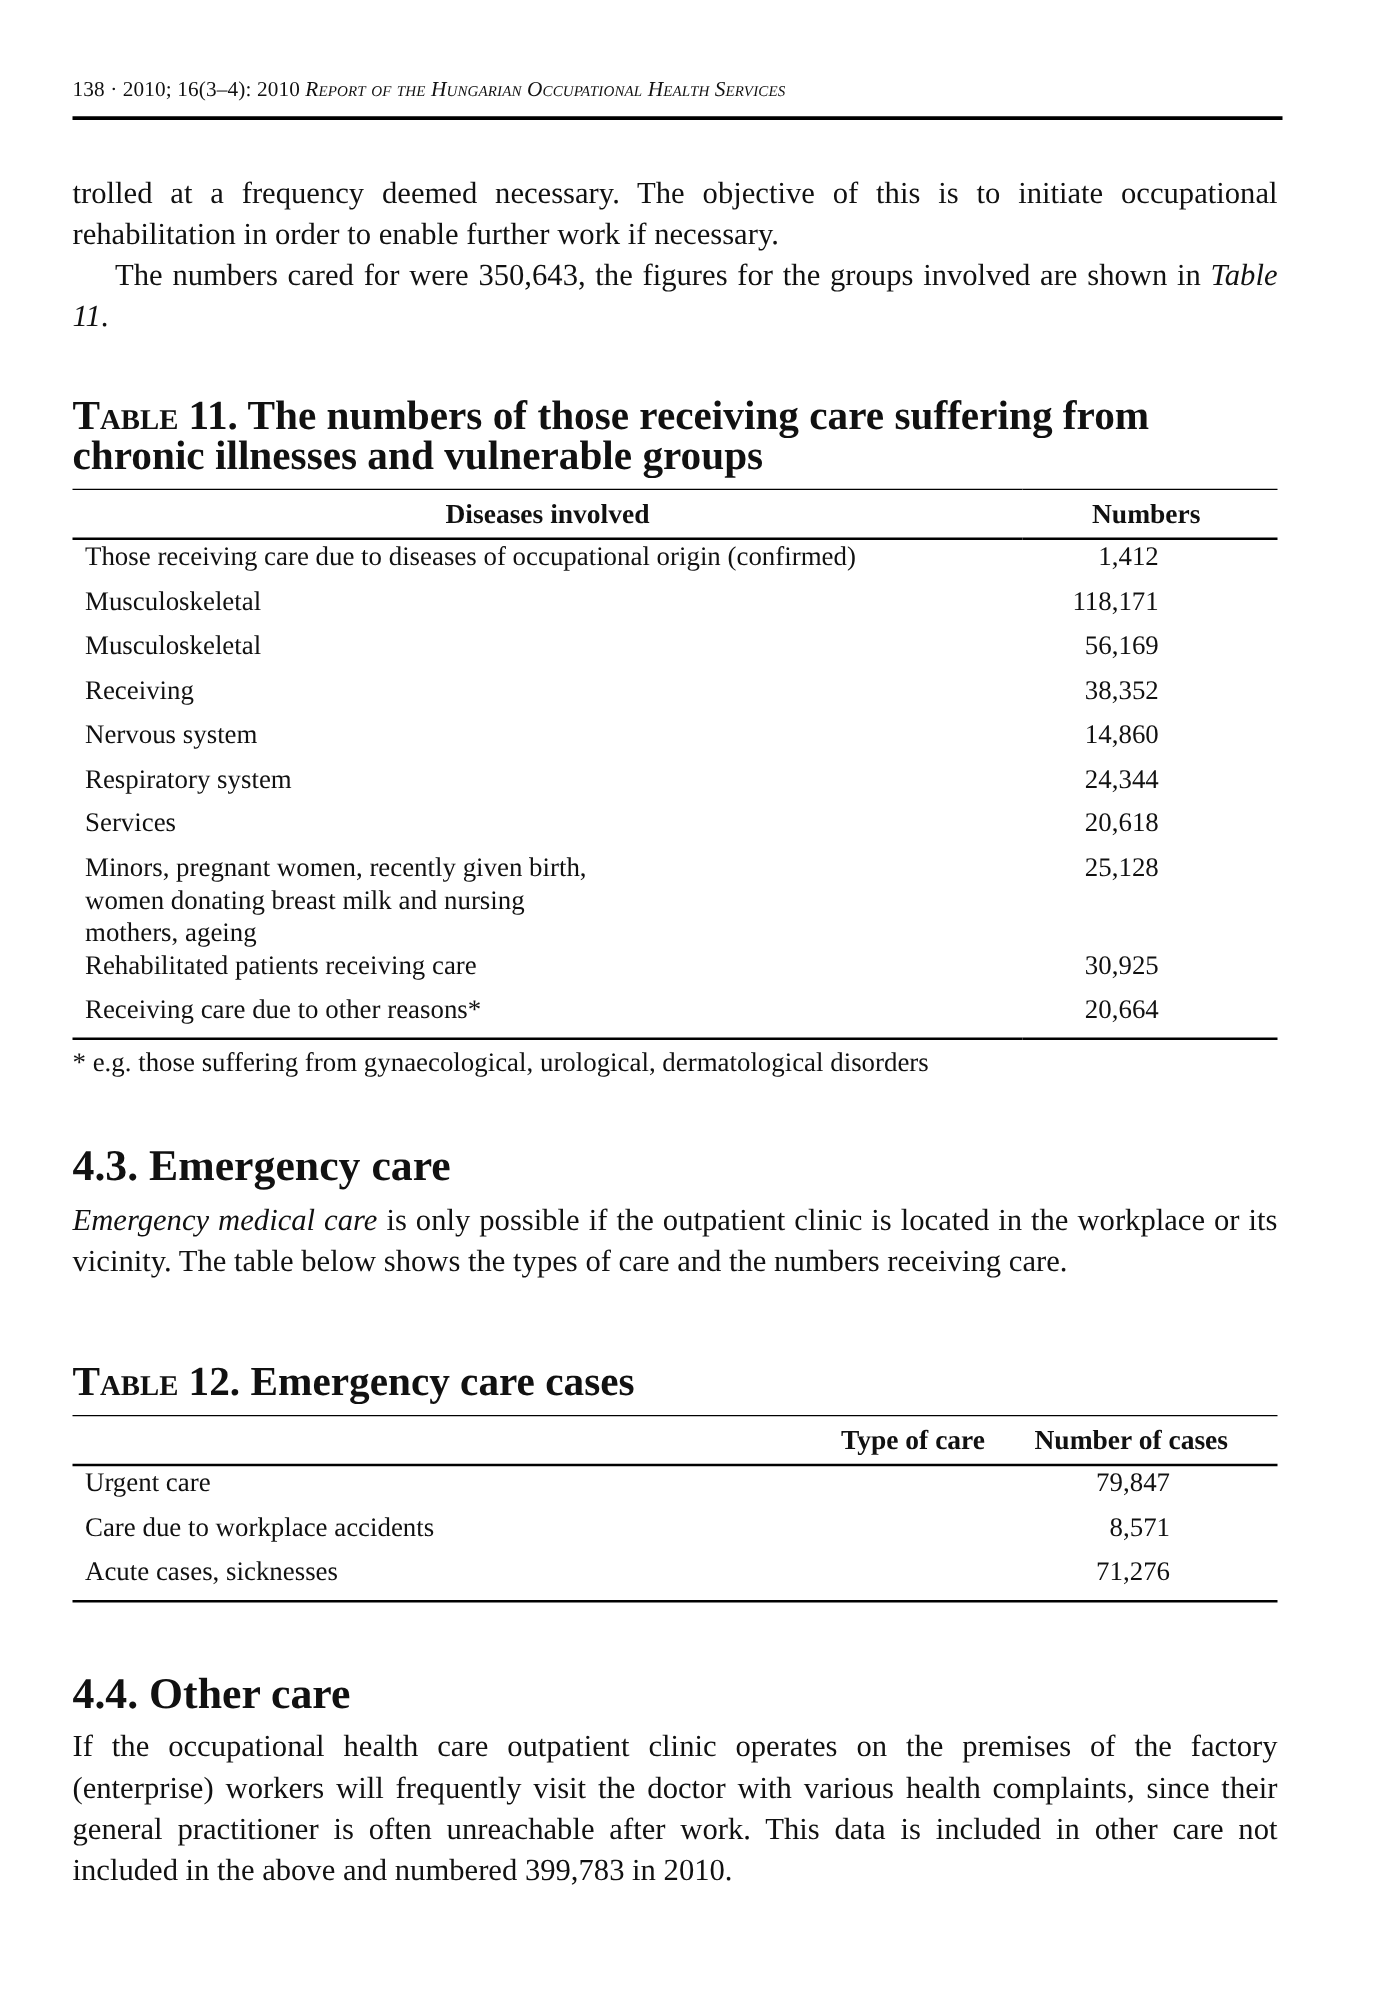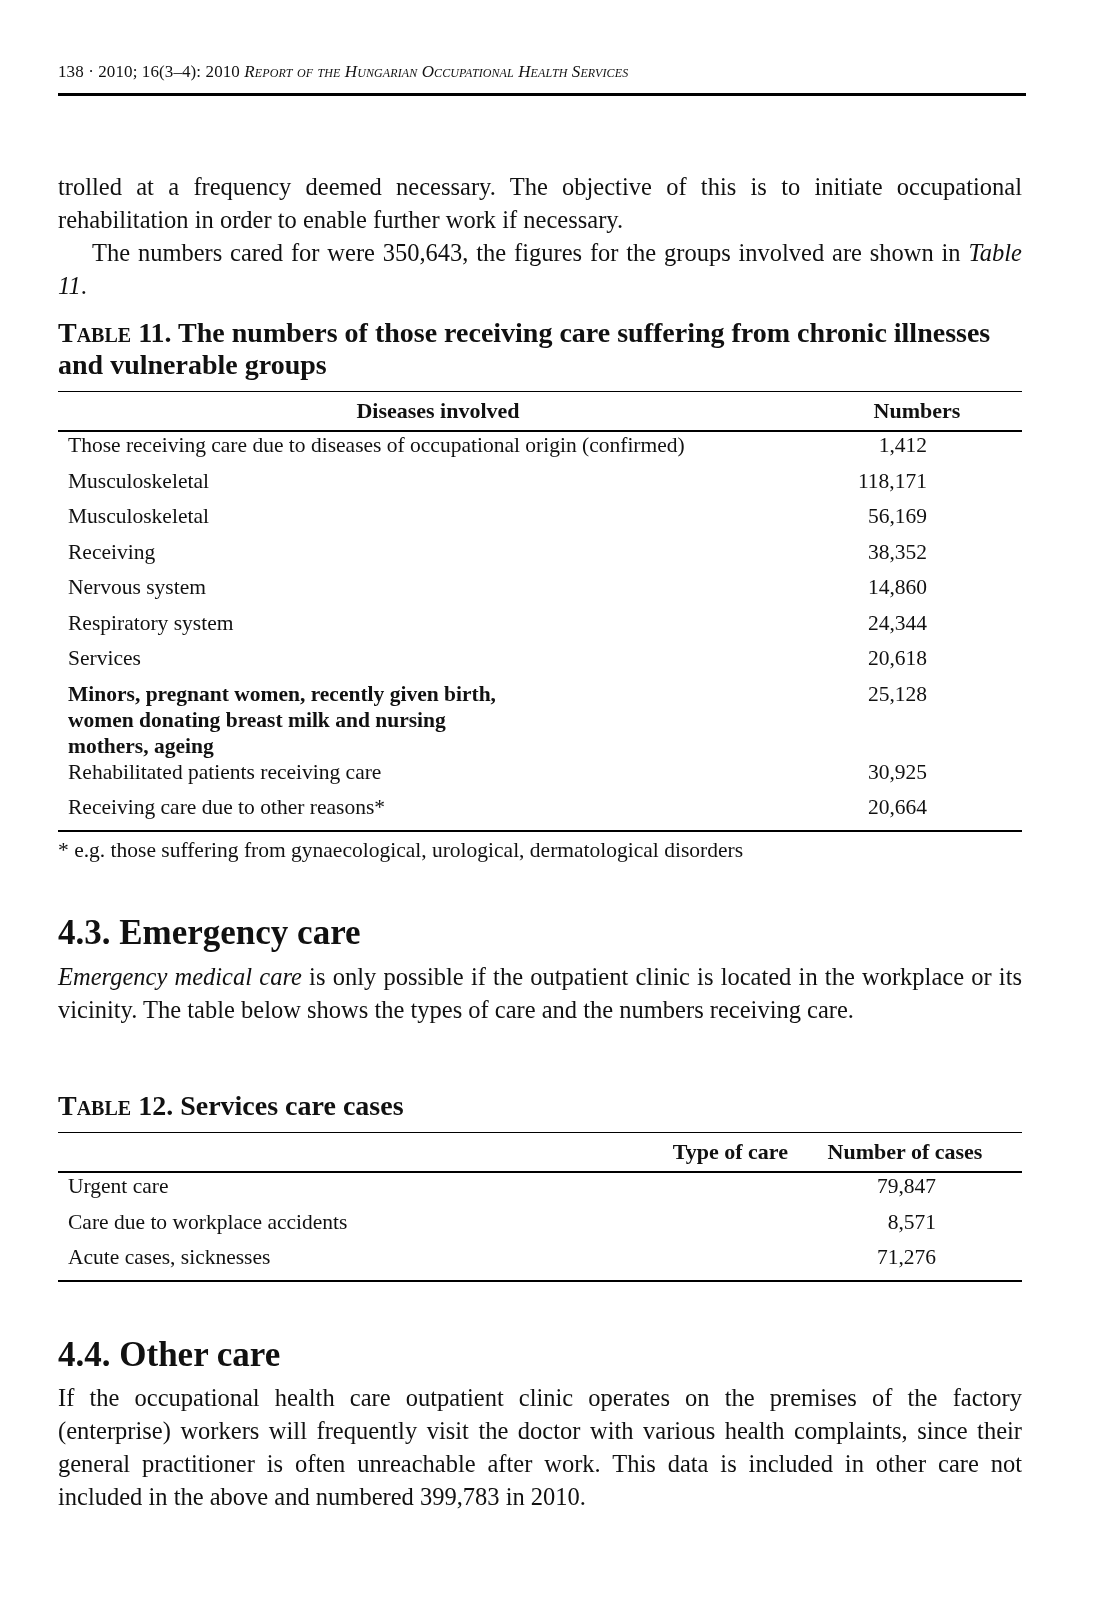--- a/index.html
+++ b/index.html
@@ -9,24 +9,24 @@
   }
   .page { position: absolute; left: 58px; top: 0; width: 964px; }
   .running-head {
     position: absolute; top: 62px; left: 0; font-size: 17px; letter-spacing: 0.1px;
   }
   .running-head .sc { font-variant: small-caps; font-style: italic; }
   .head-rule { position: absolute; top: 93px; left: 0; width: 968px; height: 3px; background: #000; }
   p.body {
     margin: 0; font-size: 24.5px; line-height: 33px; text-align: justify;
   }
-  .para1 { position: absolute; top: 170px; left: 0; width: 964px; }
+  .para1 { position: absolute; top: 138px; left: 0; width: 964px; }
   .para1 .indent { text-indent: 34px; }
   .caption {
-    font-size: 28px; font-weight: bold; line-height: 32px; margin: 0;
+    font-size: 33px; font-weight: bold; line-height: 32px; margin: 0;
   }
   .caption .tbl { font-variant: small-caps; }
   .t11-caption { position: absolute; top: 317px; left: 0; width: 964px; }
   table.doc { border-collapse: collapse; width: 964px; font-size: 21.5px; }
   table.doc th { font-weight: bold; font-size: 22px; padding: 0; height: 38px; }
   table.doc td { padding: 0; vertical-align: top; }
   table.doc thead tr { border-top: 1.5px solid #000; border-bottom: 2.5px solid #000; }
   table.doc tbody tr:last-child { border-bottom: 2.5px solid #000; }
   .t11 { position: absolute; top: 391px; left: 0; }
   .t11 td { height: 35.5px; line-height: 26px; padding-top: 5px; }
@@ -93,40 +93,40 @@
         </tr>
       <tr>
           <td class="lbl">Respiratory system</td>
           <td class="num">24,344</td>
         </tr>
       <tr>
           <td class="lbl">Services</td>
           <td class="num">20,618</td>
         </tr>
       <tr class="tall">
-          <td class="lbl" style="padding-right:320px;font-weight:bold;">Minors, pregnant women, recently given birth, women donating breast milk and nursing mothers, ageing</td>
+          <td class="lbl" style="padding-right:320px;">Minors, pregnant women, recently given birth, women donating breast milk and nursing mothers, ageing</td>
           <td class="num">25,128</td>
         </tr>
       <tr>
           <td class="lbl">Rehabilitated patients receiving care</td>
           <td class="num">30,925</td>
         </tr>
       <tr>
           <td class="lbl">Receiving care due to other reasons*</td>
           <td class="num">20,664</td>
         </tr>
     </tbody>
   </table>
 
   <div class="footnote">* e.g. those suffering from gynaecological, urological, dermatological disorders</div>
 
   <h2 class="section h43">4.3. Emergency care</h2>
   <p class="body para43"><em>Emergency medical care</em><span> is only possible if the outpatient clinic is located in the workplace or its vicinity. The table below shows the types of care and the numbers receiving care.</span></p>
 
-  <p class="caption t12-caption"><span class="tbl">Table 12.</span><span> Services care cases</span></p>
+  <p class="caption t12-caption"><span class="tbl">Table 12.</span><span> Emergency care cases</span></p>
 
   <table class="doc t12">
     <thead>
       <tr>
         <th style="width:730px;text-align:right;">Type of care</th>
         <th style="text-align:center;">Number of cases</th>
       </tr>
     </thead>
     <tbody>
       <tr>

